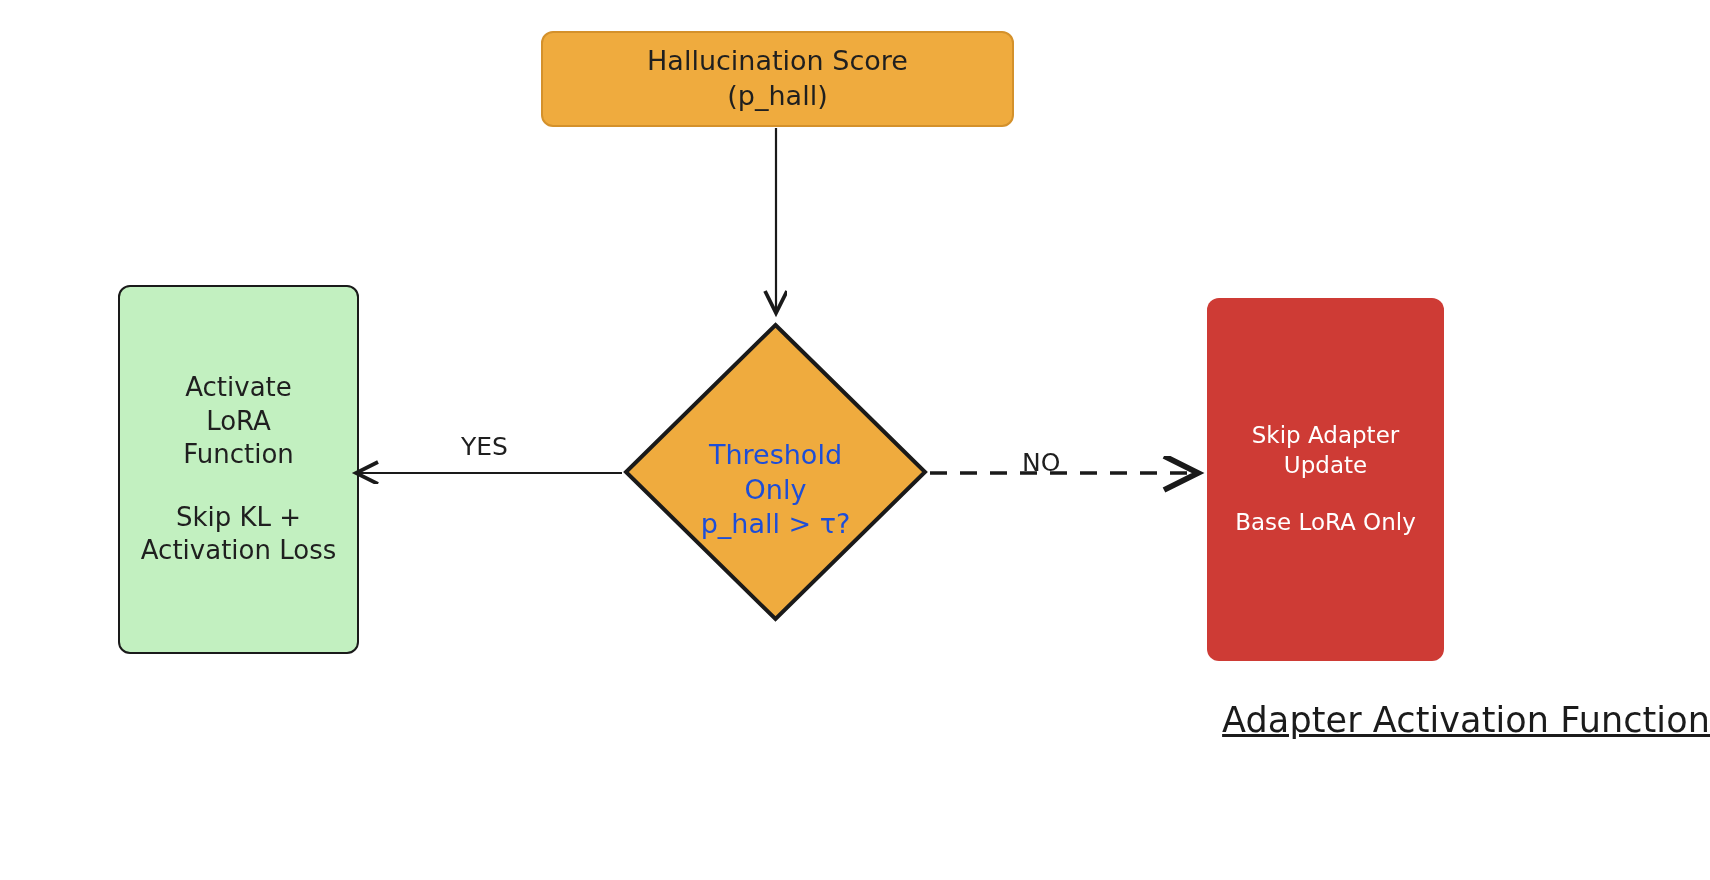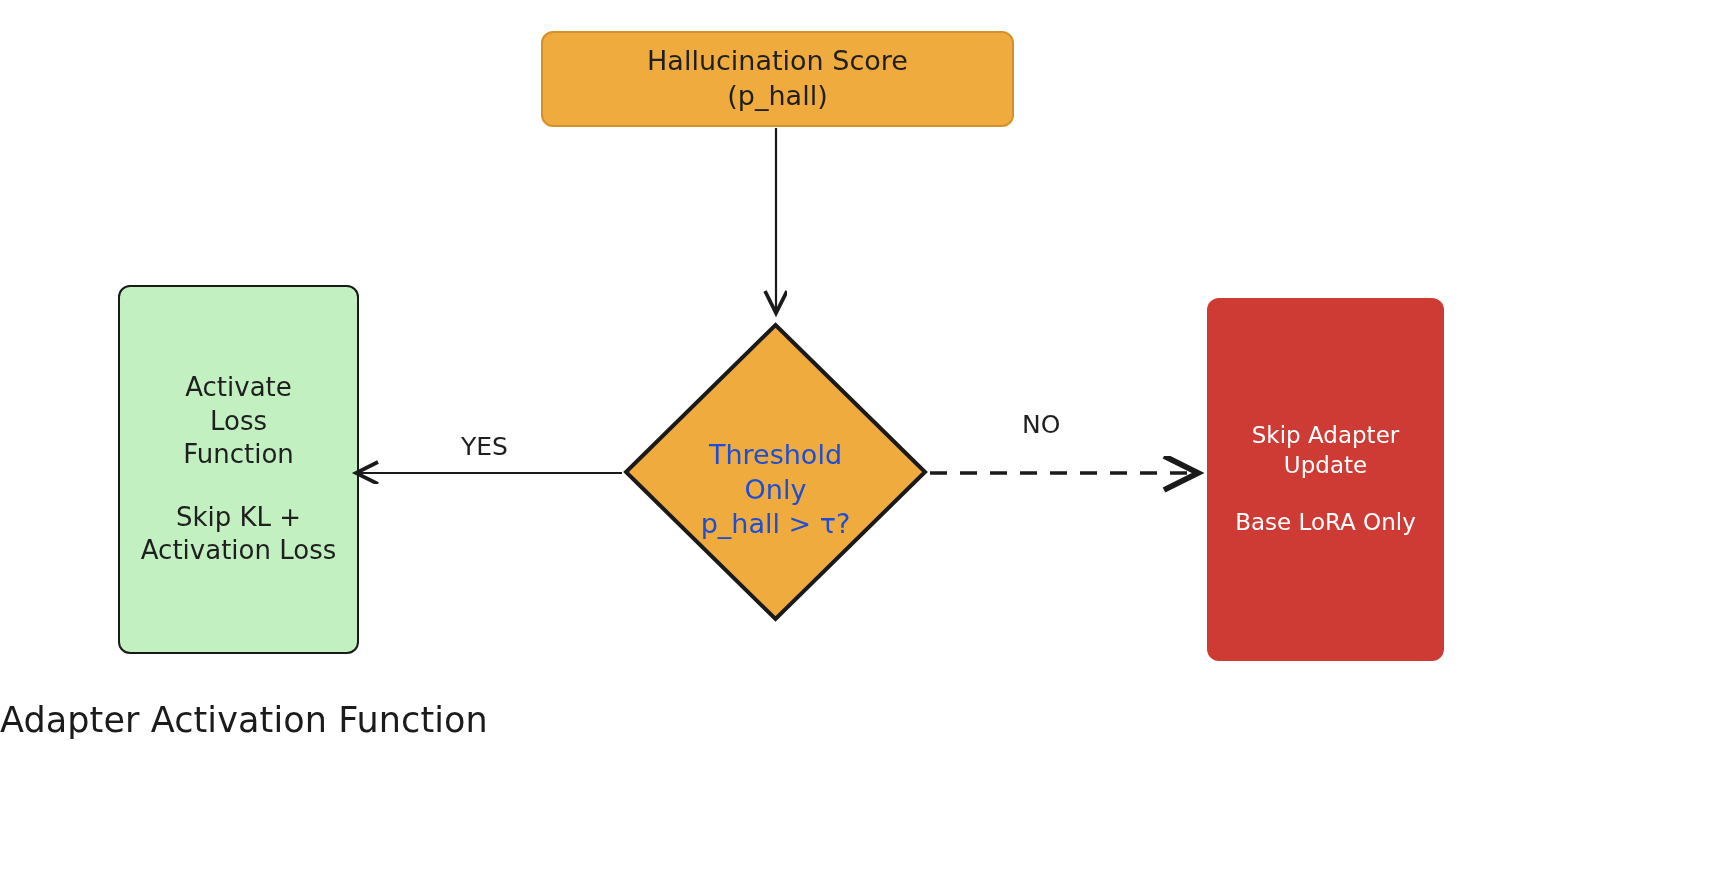--- a/index.html
+++ b/index.html
@@ -107,32 +107,33 @@
   }
 
   .edge-label {
     position: absolute;
     font-size: 25px;
     color: #1f1f1f;
     z-index: 4;
     white-space: pre;
   }
   #edge-label-yes { left: 461px; top: 432px; text-align: center; }
-  #edge-label-no  { left: 1022px; top: 410px; }
+  #edge-label-no  { left: 1022px; top: 448px; }
 
   
   #diagram-caption {
     position: absolute;
     left: 0;
     top: 700px;
     width: 1710px;
-    text-align: left;
+    text-align: right;
     font-size: 35px;
     color: #1b1b1b;
     letter-spacing: 0.1px;
+    text-decoration: underline;
   }
 </style>
 </head>
 <body>
 
 <div id="canvas">
 
   <svg id="edge-layer" viewBox="0 0 1710 880" width="1710" height="880" xmlns="http://www.w3.org/2000/svg">
     <defs>
       <marker id="arrow-open" markerWidth="14" markerHeight="14" refX="11" refY="5" orient="auto" markerUnits="strokeWidth">
@@ -156,21 +157,21 @@
   <span class="edge-label" id="edge-label-yes">YES</span>
   <span class="edge-label" id="edge-label-no">NO</span>
 
   <div class="node" id="node-hallucination-score">
     <span class="node-line">Hallucination Score</span>
     <span class="node-line">(p_hall)</span>
   </div>
 
   <div class="node" id="node-activate-lora">
     <span class="node-line">Activate</span>
-    <span class="node-line">Loss</span>
+    <span class="node-line">LoRA</span>
     <span class="node-line">Function</span>
     <span class="gap"></span>
     <span class="node-line">Skip KL +</span>
     <span class="node-line">Activation Loss</span>
   </div>
 
   <div class="node" id="node-skip-adapter">
     <span class="node-line">Skip Adapter</span>
     <span class="node-line">Update</span>
     <span class="gap"></span>

